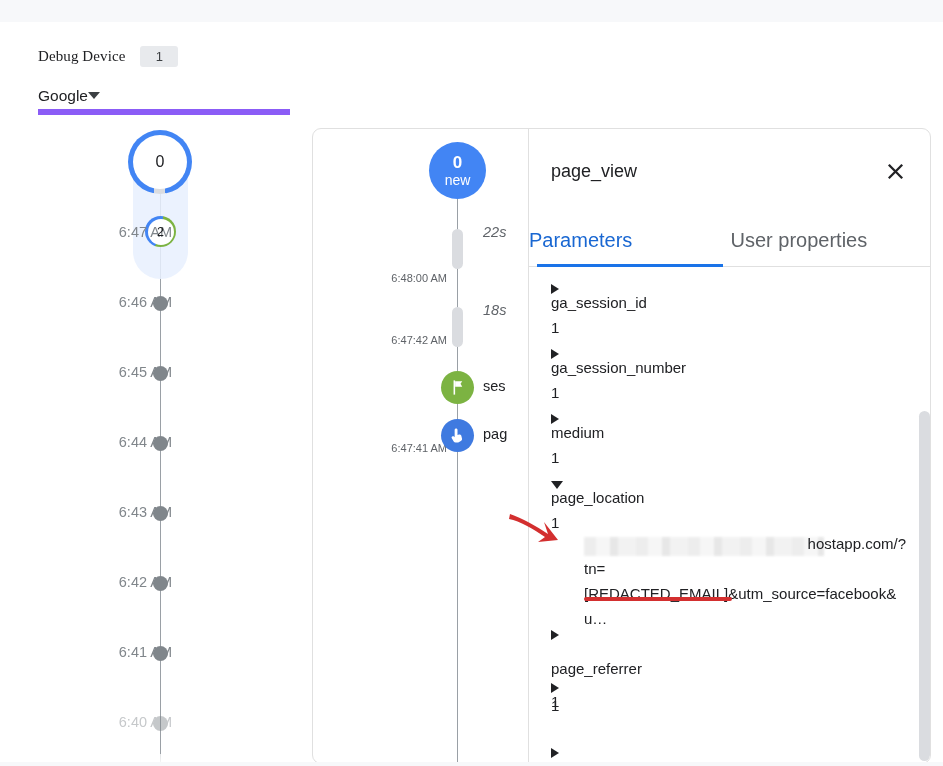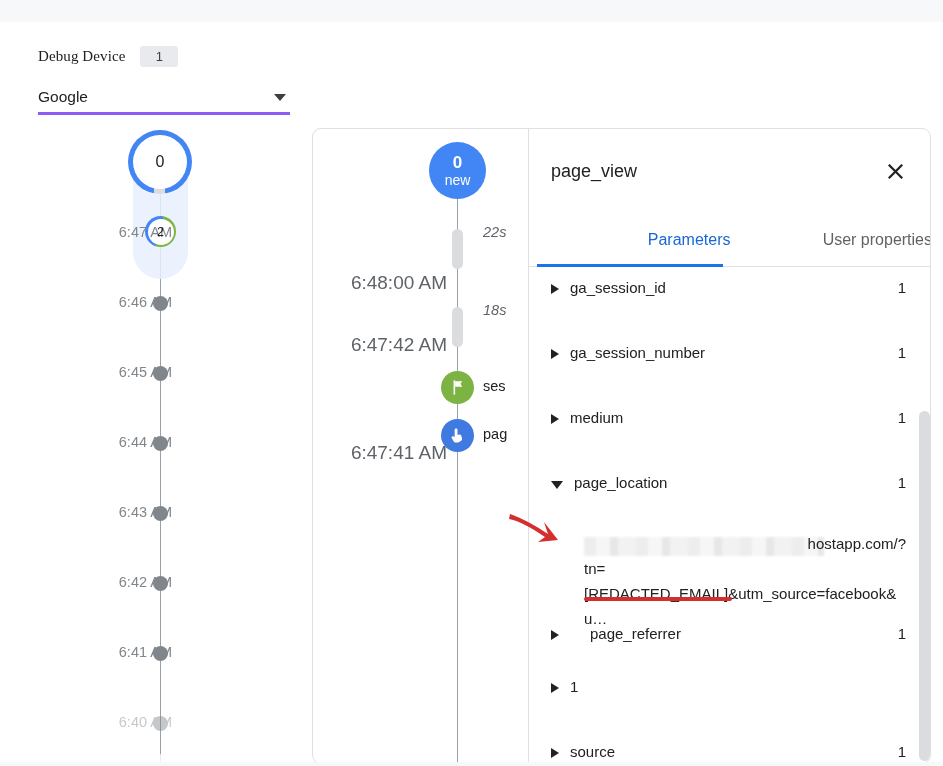--- a/index.html
+++ b/index.html
@@ -28,22 +28,22 @@
     font-family:"Liberation Serif", serif;
     font-size:15px; color:#202124; letter-spacing:.1px;
   }
   .hdr-badge {
     min-width:38px; height:21px; border-radius:3px; background:#e8eaed;
     display:flex; align-items:center; justify-content:center;
     font-size:13px; color:#3c4043;
   }
   .select {
     margin-top:15px; width:252px; height:33px;
-    border-bottom:3px solid #8b5cf6;
-    display:flex; align-items:center; justify-content:space-between;
+    border-bottom:6px solid #8b5cf6;
+    display:flex; align-items:center; 
   }
   .select-value { font-size:15.5px; color:#202124; }
   .caret {
     width:0;height:0;border-left:6px solid transparent;border-right:6px solid transparent;
     border-top:7px solid #3c4043; margin-right:4px;
   }
 
   
   .outer-tl { position:absolute; left:0; top:118px; width:300px; height:648px; }
   .outer-axis {
@@ -119,21 +119,21 @@
   }
   .node-new .n { font-size:17px; font-weight:bold; }
   .node-new .t { font-size:14px; margin-top:2px; }
   .ev-icon {
     position:absolute; left:128px; width:33px; height:33px; border-radius:50%;
     display:flex; align-items:center; justify-content:center;
   }
   .ev-icon svg { width:19px; height:19px; fill:#fff; }
   .inner-time {
     position:absolute; left:10px; width:124px; text-align:right;
-    font-size:19px; color:#5f6368;
+    font-size:11px; color:#5f6368;
   }
   .inner-dur {
     position:absolute; width:60px; text-align:left;
     font-size:14.5px; color:#5f6368; font-style:italic;
   }
   .ev-label {
     position:absolute; left:170px; width:46px;
     font-size:14.5px; color:#202124; overflow:hidden; white-space:nowrap;
   }
 
@@ -143,32 +143,33 @@
     position:relative; height:85px; display:flex; align-items:center;
     padding:0 22px 0 22px; justify-content:space-between;
   }
   .pr-title { font-size:18px; color:#202124; }
   .close-x { width:30px; height:30px; display:flex; align-items:center; justify-content:center; }
   .close-x svg { width:23px; height:23px; stroke:#202124; stroke-width:2.4; }
   .tabs {
     display:flex; height:53px; border-bottom:1px solid #e0e0e0; position:relative;
   }
   .tab {
-    flex:1; display:flex; align-items:center; justify-content:flex-end;
-    font-size:16px; color:#5f6368; position:relative;
+    flex:1; display:flex; align-items:center; justify-content:flex-start;
+    font-size:20px; color:#5f6368; position:relative;
   }
   .tab.active { color:#1967d2; }
   .tab.active::after{
     content:""; position:absolute; left:8px; right:8px; bottom:-1px; height:3px;
     background:#1a73e8;
   }
   .param-list { position:relative; height:498px; padding-top:4px; }
   .param-row {
     position:relative; height:65px; display:flex; align-items:flex-start;
     padding:8px 26px 0 22px;
+    flex-direction:column;
   }
   .tri {
     width:0;height:0; margin-top:5px; margin-right:11px; flex:0 0 auto;
     border-top:5.5px solid transparent; border-bottom:5.5px solid transparent;
     border-left:8px solid #202124;
   }
   .tri.open {
     border-left:6.5px solid transparent; border-right:6.5px solid transparent;
     border-top:8px solid #202124; border-bottom:0; margin-top:7px;
   }

